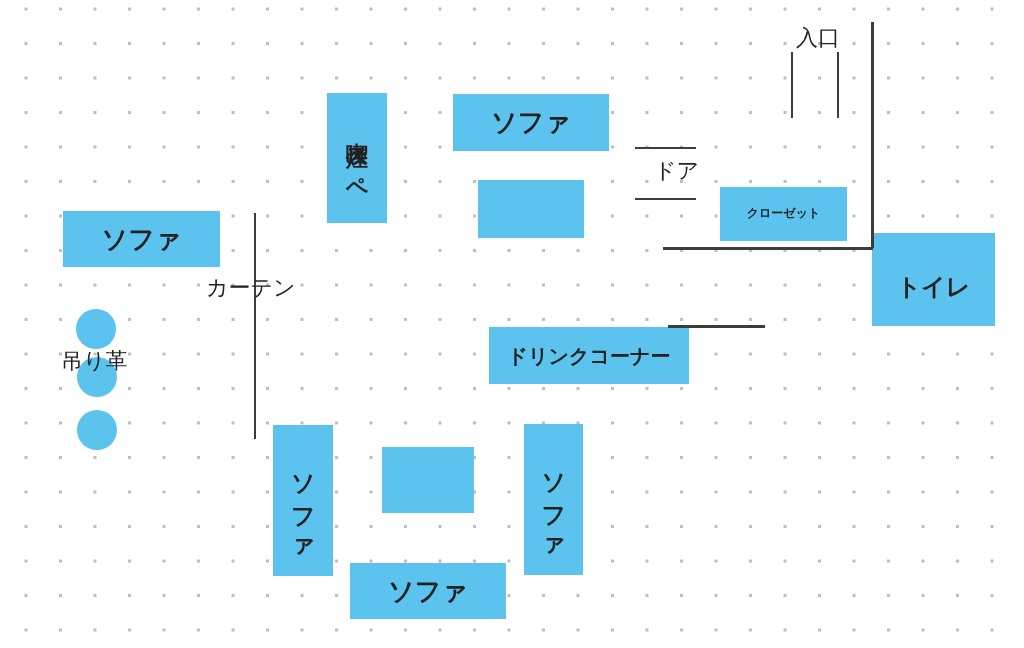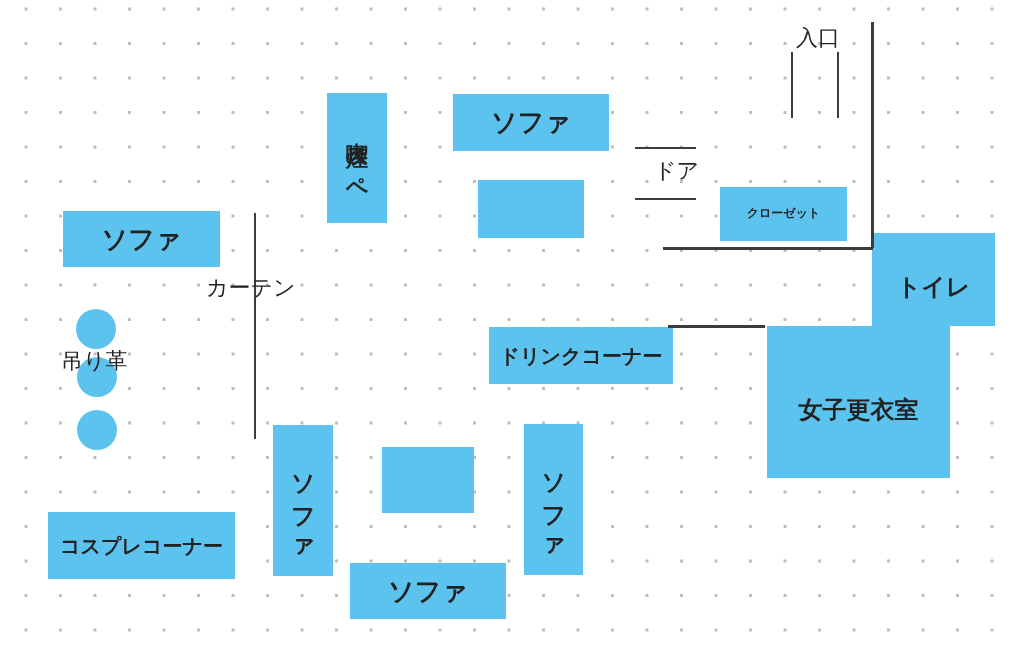--- a/index.html
+++ b/index.html
@@ -87,31 +87,25 @@
   <div class="area" style="left:478px;top:180px;width:106px;height:58px"></div>
 
   <div class="area" style="left:720px;top:187px;width:127px;height:54px">
     <span class="area-label fs16">クローゼット</span>
   </div>
 
   <div class="area" style="left:872px;top:233px;width:123px;height:93px">
     <span class="area-label fs24">トイレ</span>
   </div>
 
-  <div class="area" style="left:489px;top:327px;width:184px;height:57px">
+  <div class="area" style="left:489px;top:327px;width:200px;height:57px">
     <span class="area-label fs20">ドリンクコーナー</span>
   </div>
 
-  <div class="area" style="left:767px;top:326px;width:183px;height:152px">
-    <span class="area-label fs24">女子更衣室</span>
-  </div>
 
-  <div class="area" style="left:48px;top:512px;width:187px;height:67px">
-    <span class="area-label fs20">コスプレコーナー</span>
-  </div>
 
   <div class="area vertical" style="left:273px;top:425px;width:60px;height:151px">
     <span class="area-label fs24">ソファ</span>
   </div>
 
   <div class="area" style="left:382px;top:447px;width:92px;height:66px"></div>
 
   <div class="area" style="left:350px;top:563px;width:156px;height:56px">
     <span class="area-label fs26">ソファ</span>
   </div>

